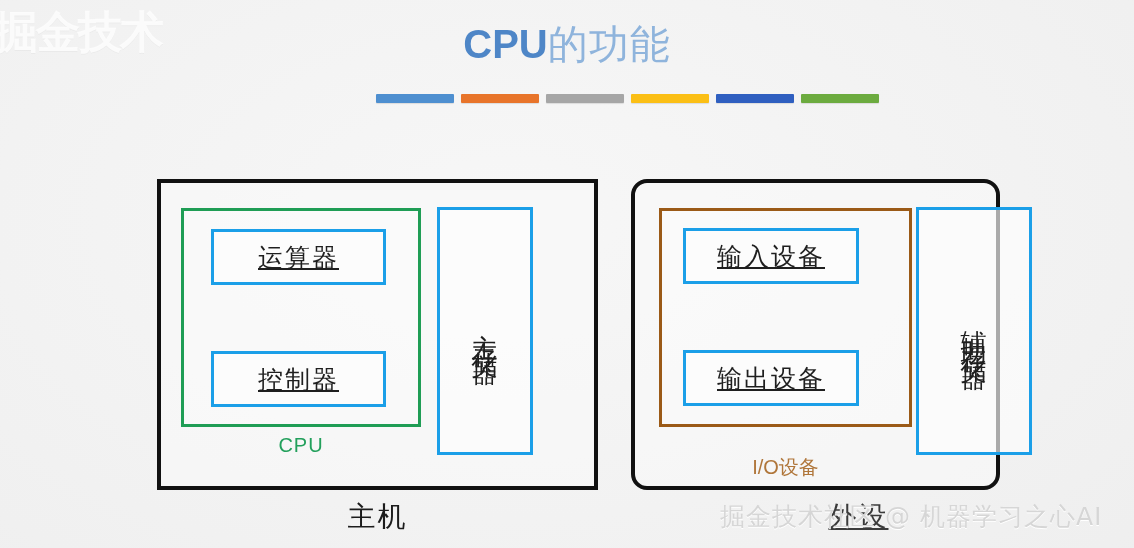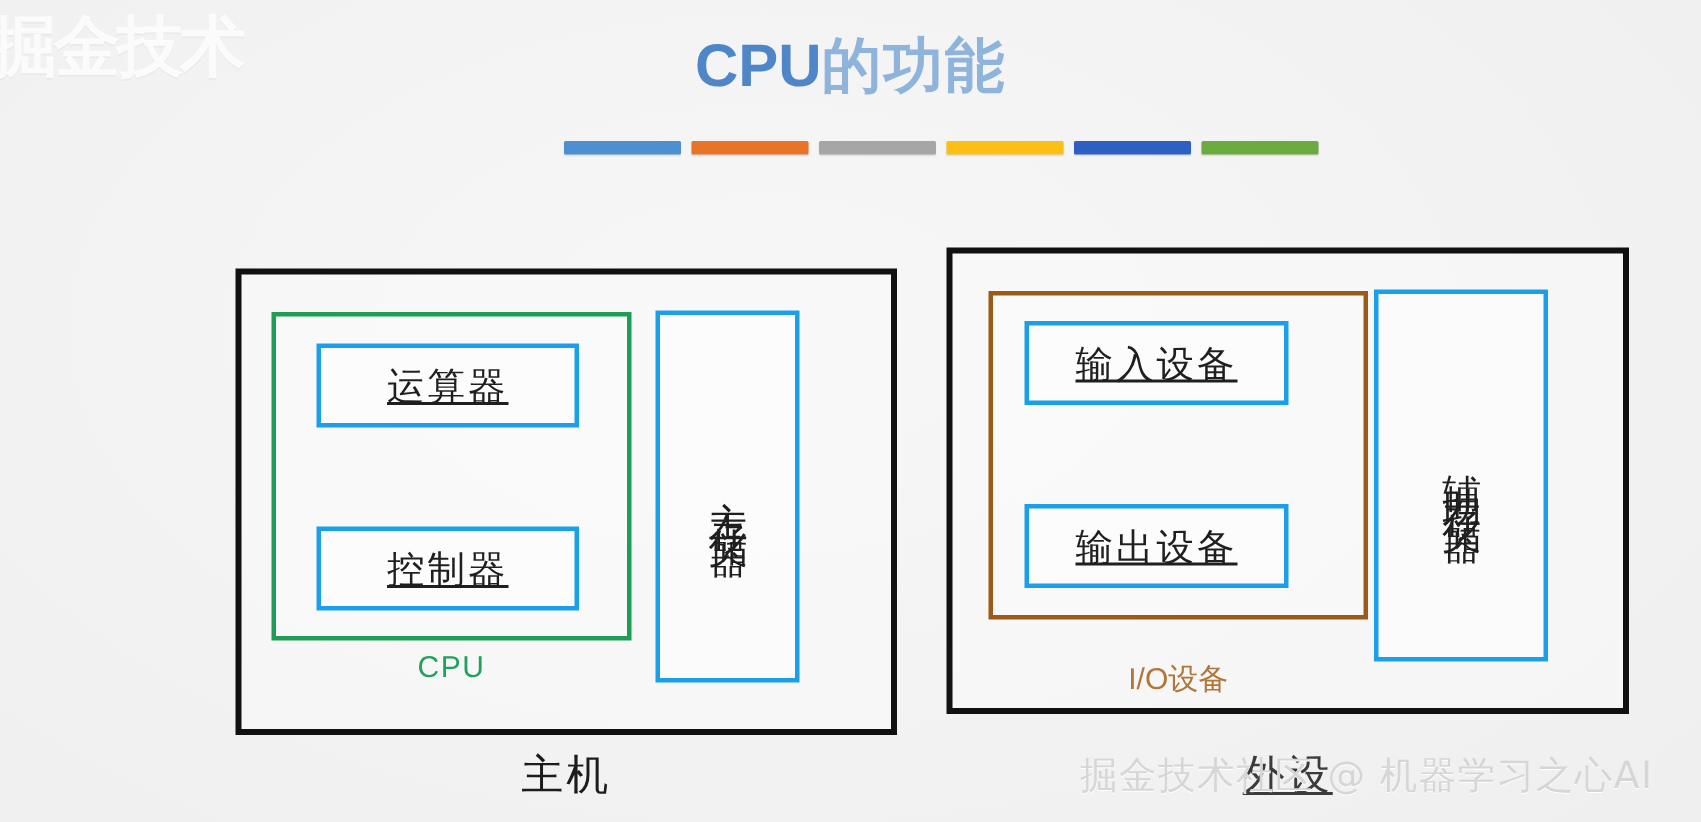--- a/index.html
+++ b/index.html
@@ -68,21 +68,21 @@
     white-space: nowrap;
   }
   .title .t-en {
     color: #4e86c7;
     font-family: "Liberation Sans", sans-serif;
     letter-spacing: 0px;
   }
   .title .t-cn {
     color: #8fb4dc;
     font-family: "DejaVu Sans", sans-serif;
-    font-weight: bold;
+    font-weight: normal;
     letter-spacing: 1px;
     text-align: right;
   }
 
   
   .bars {
     position: absolute;
     left: 376px;
     top: 94px;
     display: flex;
@@ -103,23 +103,24 @@
     box-sizing: border-box;
   }
   #panel-host {
     left: 157px;
     top: 179px;
     width: 441px;
     height: 311px;
   }
   #panel-periph {
     left: 631px;
-    top: 165px;
-    width: 455px;
+    top: 179px;
+    width: 369px;
     height: 311px;
+    border-radius: 16px;
   }
 
   
   .group {
     position: absolute;
     box-sizing: border-box;
     background: rgba(252,252,252,0.4);
   }
   #group-cpu {
     left: 20px;

